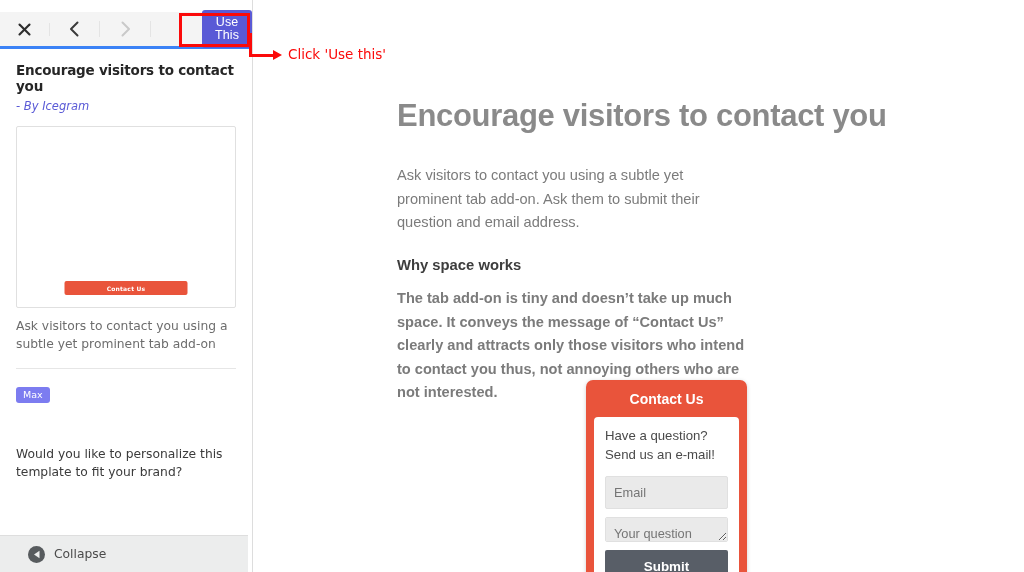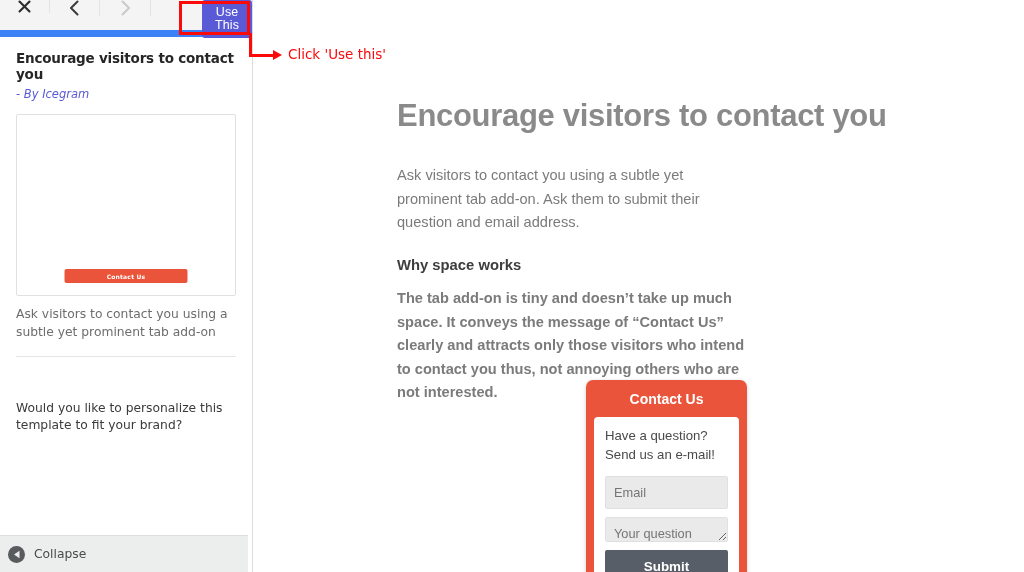--- a/index.html
+++ b/index.html
@@ -25,24 +25,25 @@
     background: #ffffff;
     border-right: 1px solid #dddddd;
     box-sizing: border-box;
   }
 
   
   #toolbar {
     position: relative;
     height: 37px;
     background: #f4f4f4;
-    border-bottom: 7px solid #3b82f6;
-    box-sizing: border-box;
-    display: flex;
-    align-items: flex-start;
+    border-bottom: 3px solid #3b82f6;
+    box-sizing: border-box;
+    display: flex;
+    align-items: center;
+    margin-top: 12px;
   }
   .tb-btn {
     width: 61px;
     display: flex;
     align-items: center;
     justify-content: center;
     border-right: 1px solid #e4e4e4;
     box-sizing: border-box;
     background: #f4f4f4;
     cursor: pointer;
@@ -179,21 +180,21 @@
   #collapse-bar {
     position: absolute;
     left: 0; bottom: 0;
     width: 248px;
     height: 37px;
     background: #eceded;
     border-top: 1px solid #dedede;
     box-sizing: border-box;
     display: flex;
     align-items: center;
-    padding-left: 8px;
+    padding-left: 28px;
     cursor: pointer;
   }
   #collapse-icon {
     width: 17px; height: 17px;
     border-radius: 50%;
     background: #575b5e;
     display: flex;
     align-items: center;
     justify-content: center;
     margin-right: 9px;
@@ -388,20 +389,23 @@
   <div id="panel-body">
     <h2 id="tpl-title">Encourage visitors to contact you</h2>
     <div id="tpl-author">- By Icegram</div>
 
     <div id="preview-card">
       <div id="preview-contact-btn">Contact Us</div>
     </div>
 
     <p id="tpl-desc">Ask visitors to contact you using a subtle yet prominent tab add-on</p>
 
+    <div id="badge-row">
+      <span id="max-badge">Max</span>
+    </div>
 
     <p id="personalize-q">Would you like to personalize this template to fit your brand?</p>
   </div>
 
   <div id="collapse-bar">
     <span id="collapse-icon">
       <svg width="8" height="9" viewBox="0 0 8 9">
         <polygon points="6.5,0.8 6.5,8.2 1,4.5" fill="#eceded"></polygon>
       </svg>
     </span>

